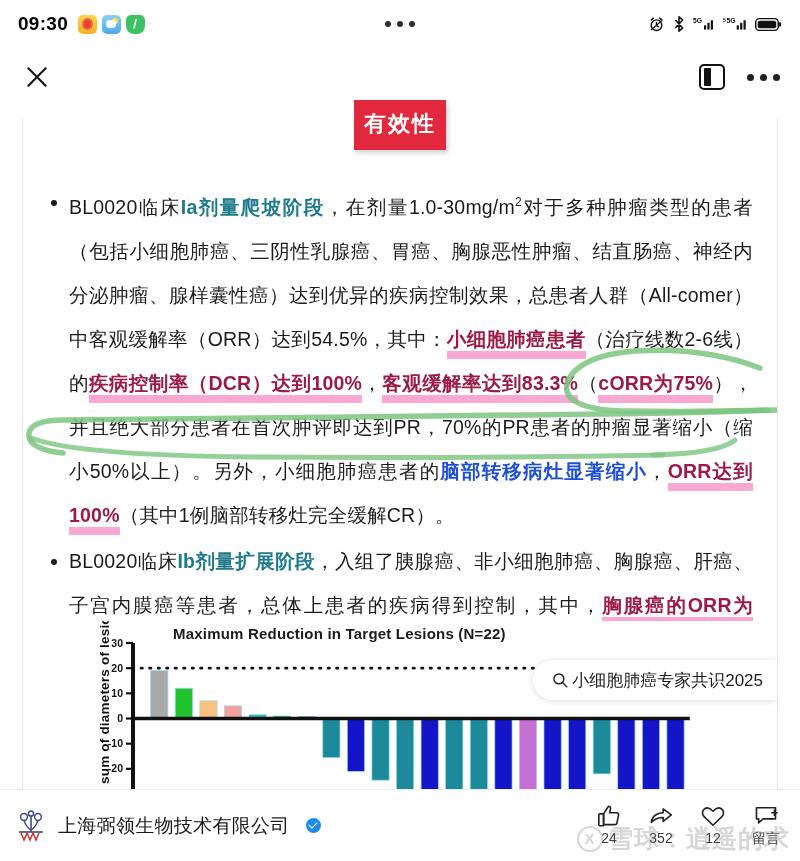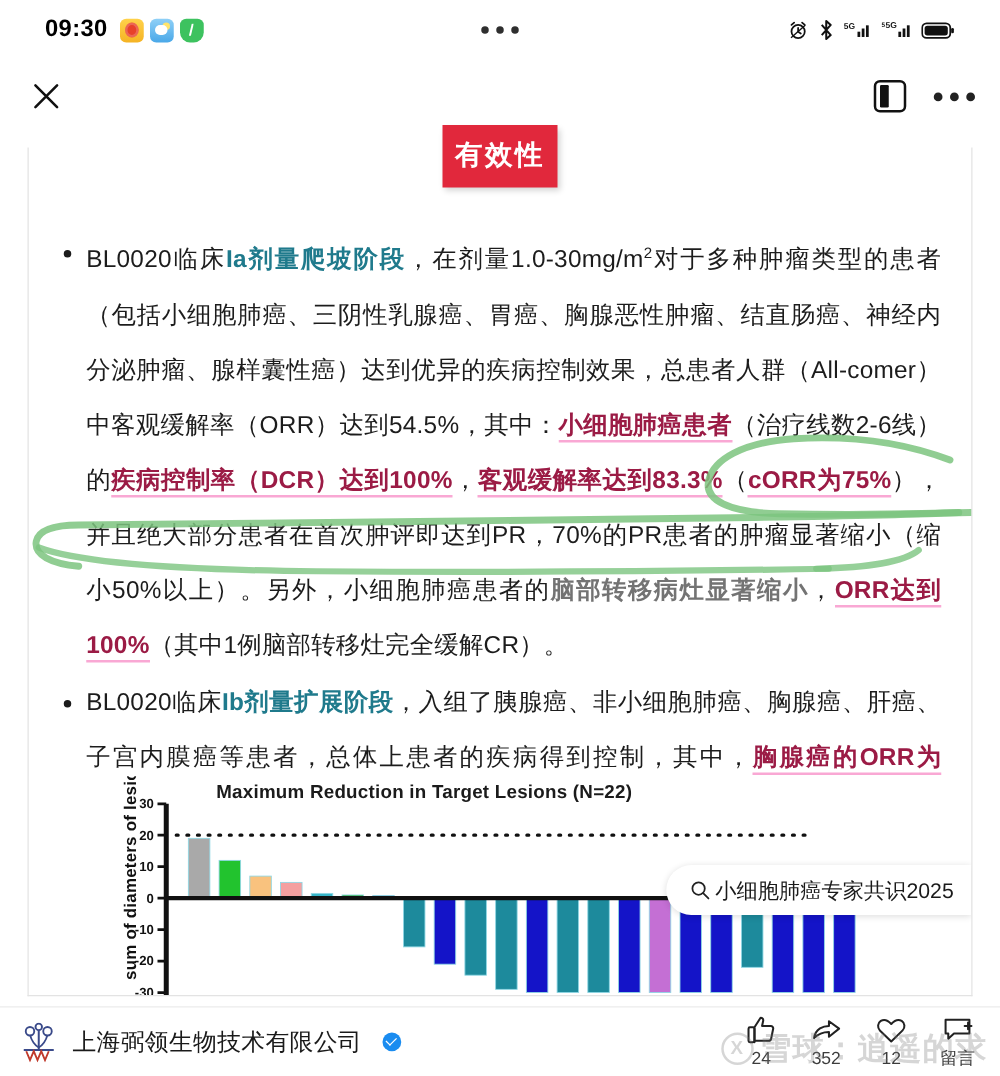--- a/index.html
+++ b/index.html
@@ -8,21 +8,21 @@
     font-family:"Liberation Sans","DejaVu Sans",sans-serif;
     background:#ffffff;
     color:#1a1a1a;
     overflow:hidden;
     position:relative;
   }
 
   
   .statusbar{
     height:48px; display:flex; align-items:center;
-    padding:0 36px; position:relative;
+    padding:0 18px; position:relative;
   }
   .sb-time{ font-size:19px; font-weight:600; letter-spacing:.3px; color:#000; }
   .sb-appicons{ display:flex; align-items:center; gap:5px; margin-left:10px; }
   .appicon{ width:19px; height:19px; border-radius:5px; display:block; position:relative; }
   .ai-red{ background:linear-gradient(#ffd24a,#f5b324); }
   .ai-red::after{ content:""; position:absolute; left:4px; top:3px; width:11px; height:12px;
      border-radius:50%; background:#e8412a; box-shadow:inset 0 0 0 2px #fff3; }
   .ai-blue{ background:linear-gradient(#8fd0f7,#4aa8e8); }
   .ai-blue::after{ content:""; position:absolute; left:4px; top:5px; width:10px; height:8px;
      border-radius:5px; background:#fff; }
@@ -73,23 +73,23 @@
   li.bullet{
     position:relative; padding-left:22px; font-size:19.5px; line-height:44px;
     text-align:justify; color:#1c1c1c; letter-spacing:.2px;
   }
   li.bullet + li.bullet{ margin-top:2px; }
   li.bullet::before{
     content:""; position:absolute; left:4px; top:20px;
     width:6px;height:6px;border-radius:50%;background:#1c1c1c;
   }
   .teal{ color:#1f7a8c; font-weight:700; }
-  .mark{ color:#9b1b45; font-weight:700; border-bottom:2px solid #f9a8d4;
+  .mark{ color:#9b1b45; font-weight:700; border-bottom:8px solid #f9a8d4;
      padding-bottom:1px; }
-  .mark-plain{ color:#737373; font-weight:700; }
+  .mark-plain{ color:#1d4ed8; font-weight:700; }
   sup{ font-size:.62em; vertical-align:super; }
 
   
   .annot{ position:absolute; pointer-events:none; z-index:4; }
 
   
   .chartbox{
     position:absolute; left:0; right:0; bottom:0; height:175px;
     background:#fff; overflow:hidden;
   }
@@ -99,30 +99,30 @@
     font-size:13.5px; font-weight:700; color:#111; letter-spacing:.2px;
     width:150px; text-align:center; line-height:17px;
   }
   .chart-title{
     position:absolute; left:150px; top:4px; font-size:15px; font-weight:700;
     color:#1b1b1b; letter-spacing:.2px; white-space:nowrap;
   }
 
   
   .searchpill{
-    position:absolute; right:0; bottom:64px; height:40px;
+    position:absolute; right:0; bottom:96px; height:40px;
     background:#fff; border-radius:20px 0 0 20px;
     display:flex; align-items:center; gap:3px; padding:0 14px 0 18px;
     box-shadow:0 1px 6px rgba(0,0,0,.14);
     font-size:17px; color:#1a1a1a; white-space:nowrap; z-index:9;
   }
 
   
   .bottombar{
-    position:absolute; left:0; right:0; bottom:0; height:56px;
+    position:absolute; left:0; right:0; bottom:0; height:72px;
     background:#fff; border-top:1px solid #ececec;
     display:flex; align-items:center; padding:0 16px;
   }
   .brand{ display:flex; align-items:center; gap:12px; }
   .brand-name{ font-size:19px; color:#1a1a1a; letter-spacing:.3px; }
   .verified{ width:15px;height:15px;border-radius:50%;background:#1a8cf0;
      display:inline-flex;align-items:center;justify-content:center;margin-left:4px; }
   .verified::after{ content:"";width:7px;height:4px;border-left:1.8px solid #fff;
      border-bottom:1.8px solid #fff; transform:rotate(-45deg) translate(1px,-1px); }
   .actions{ margin-left:auto; display:flex; align-items:flex-start; gap:26px; padding-right:4px;}

